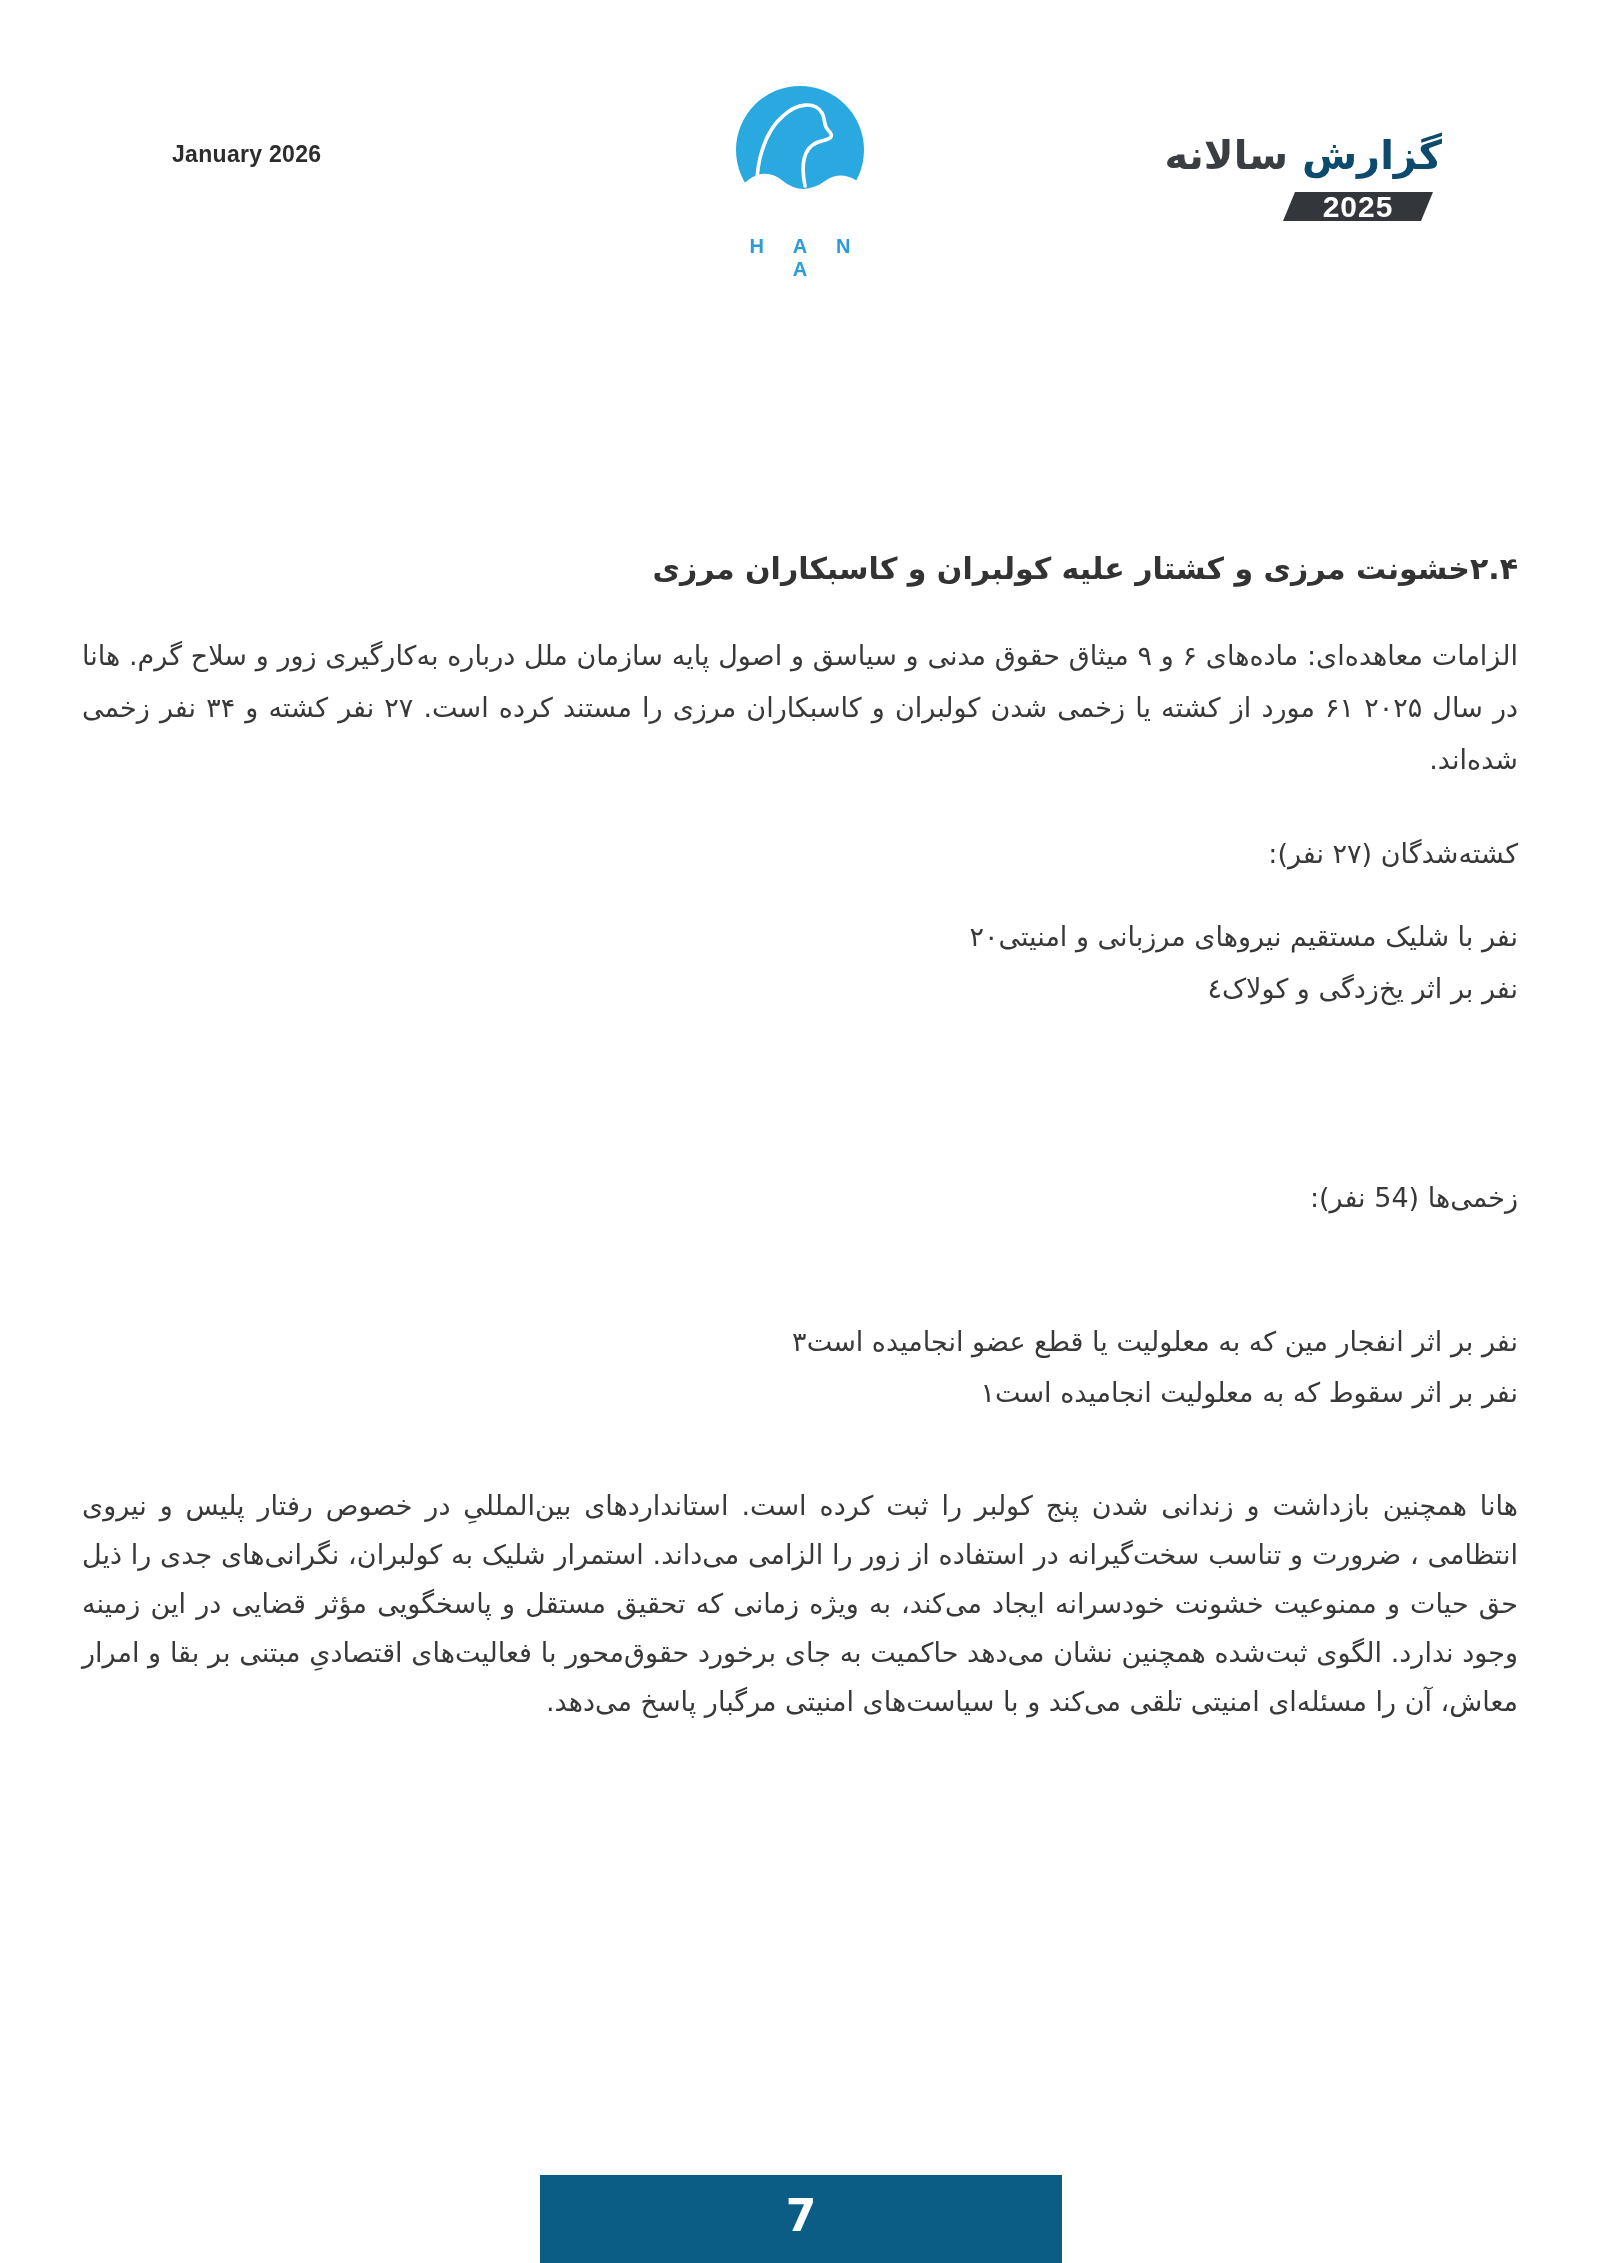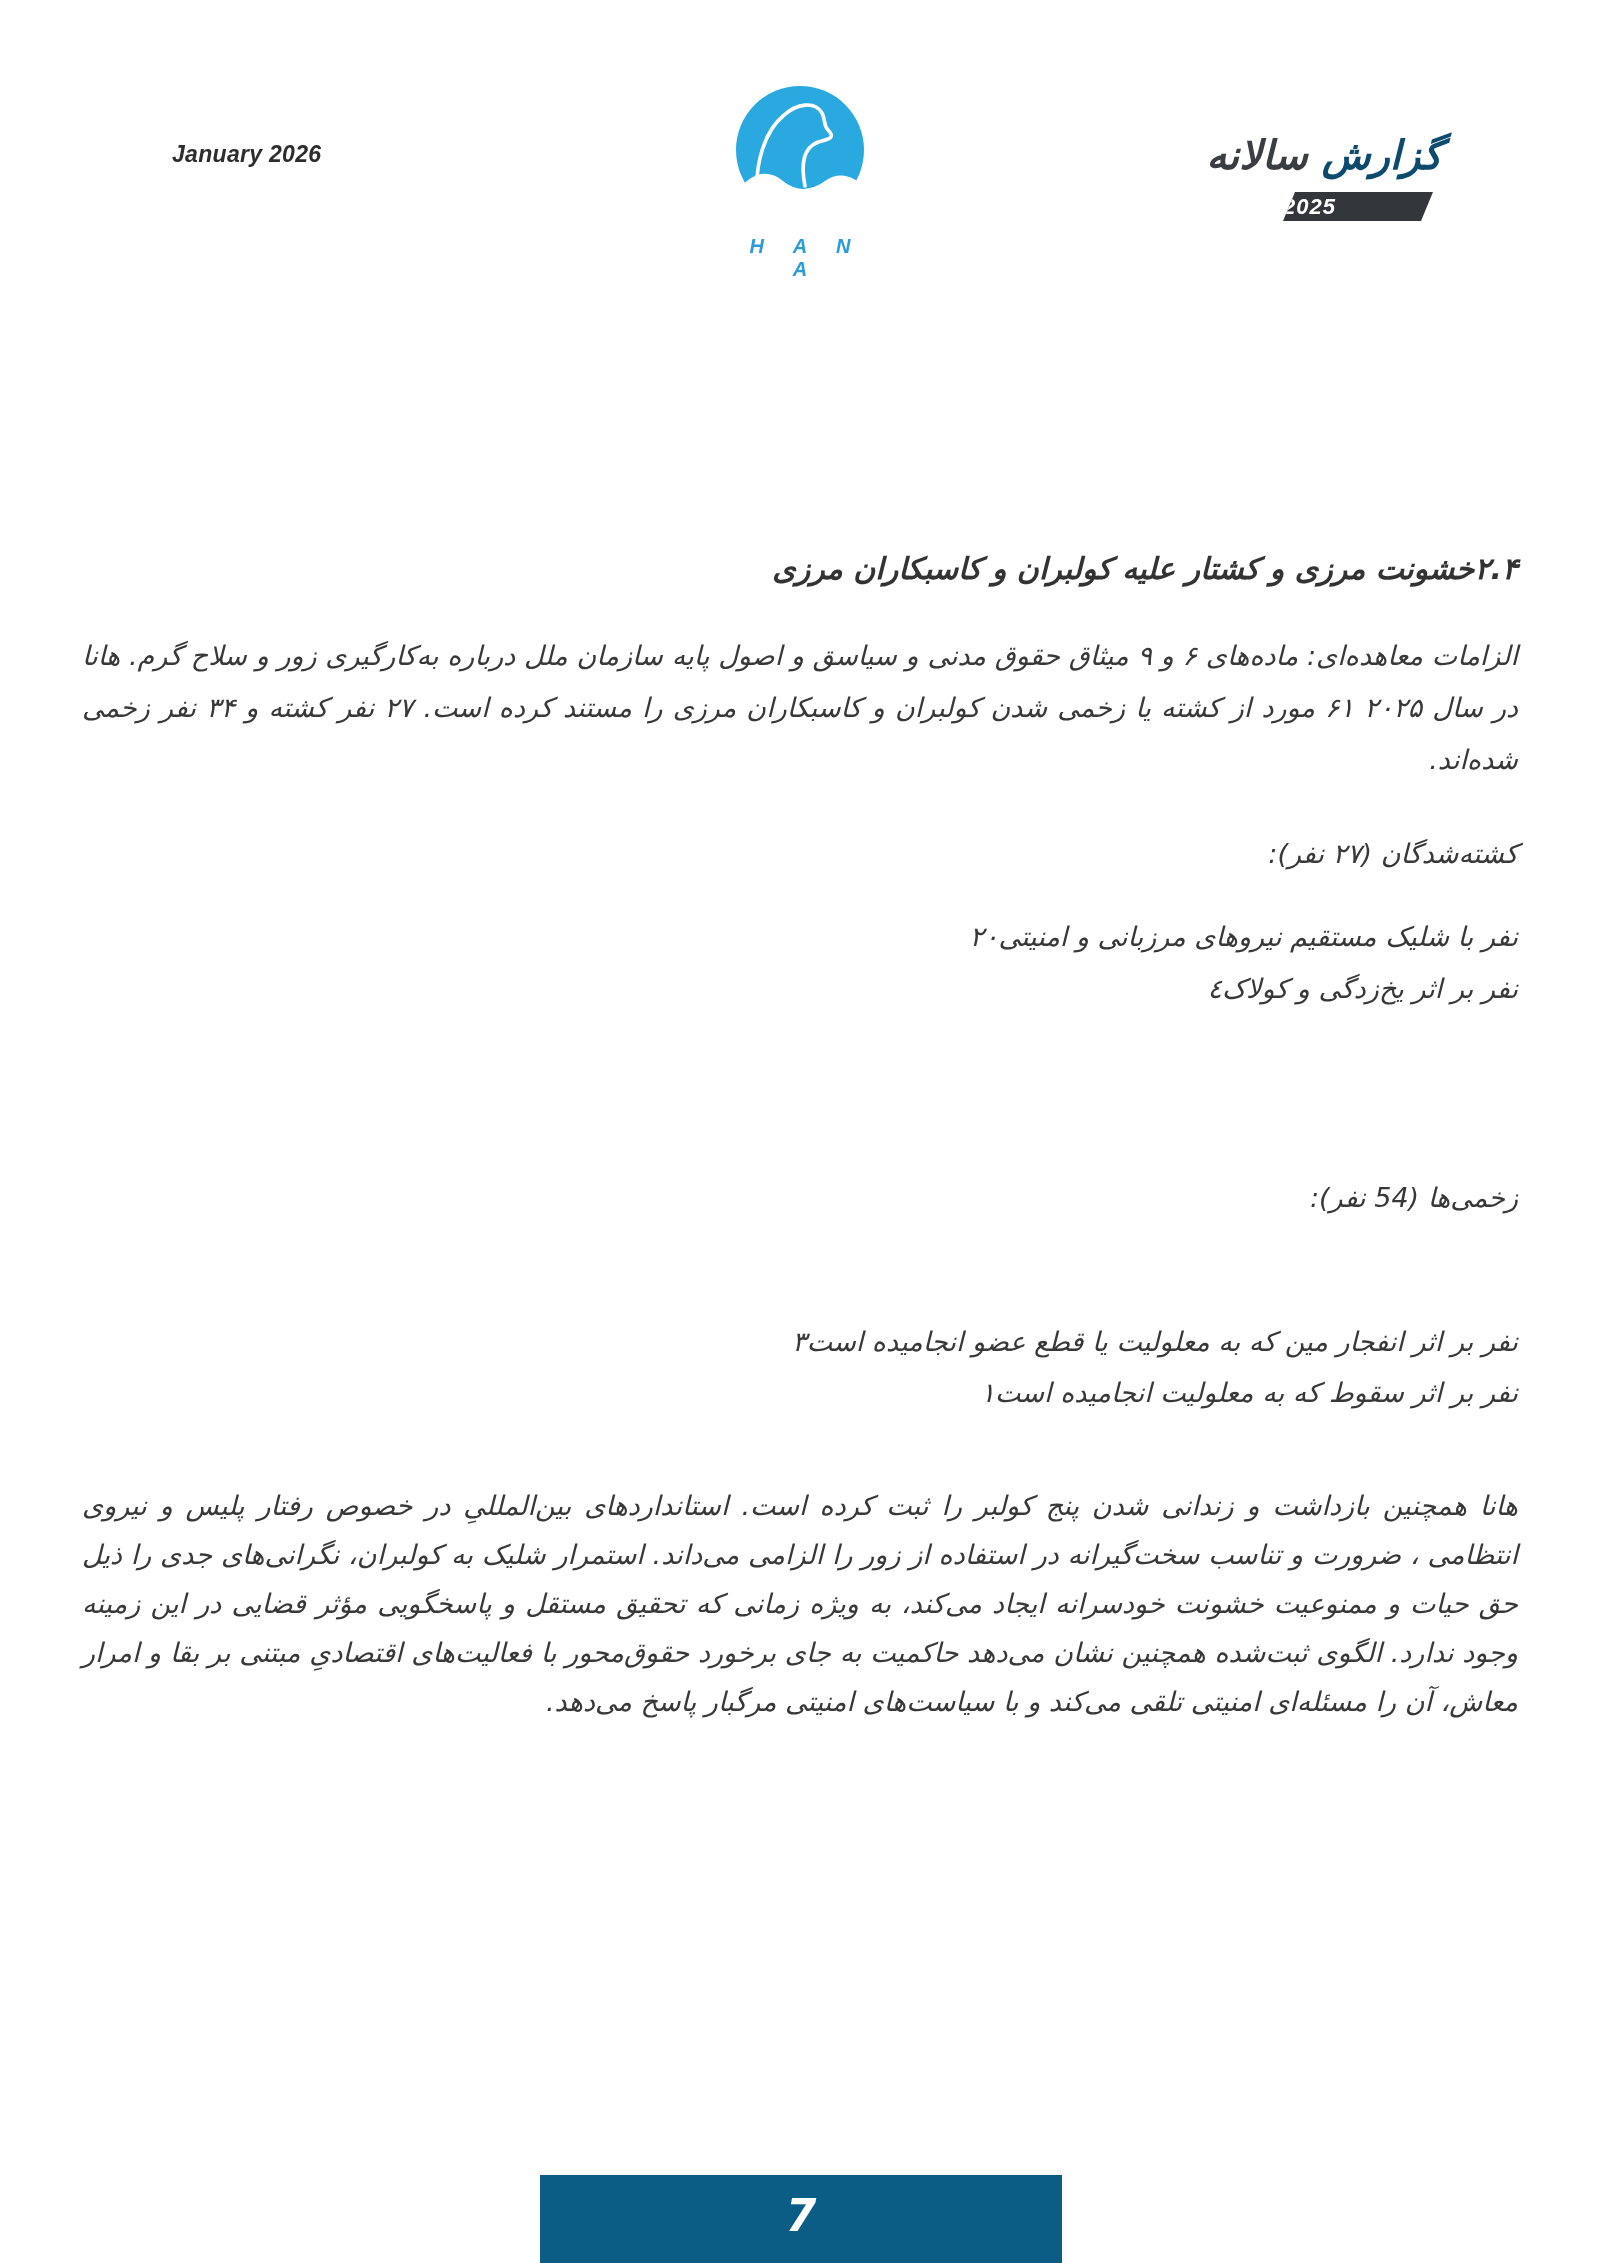--- a/index.html
+++ b/index.html
@@ -1,32 +1,32 @@
 <!DOCTYPE html>
 <html lang="fa"><head>
 <meta charset="utf-8">
 <style>
   * { margin:0; padding:0; box-sizing:border-box; }
   html,body { background:#ffffff; }
   body { width:1600px; height:2263px; font-family:"DejaVu Sans",sans-serif; }
-  .page { position:relative; width:1600px; height:2263px; background:#ffffff; overflow:hidden;font-style:italic; }
+  .page { position:relative; width:1600px; height:2263px; background:#ffffff; overflow:hidden; }
 
   
   .date { position:absolute; left:172px; top:141px; font-family:"Liberation Sans",sans-serif;
           font-weight:bold; font-size:23px; color:#2d2d2d; letter-spacing:.3px; }
   .logo { position:absolute; left:733px; top:86px; width:134px; text-align:center; }
   .logo-letters { display:block; margin-top:1px; color:#2b9cd8; font-family:"Liberation Sans",sans-serif;
           font-weight:bold; font-size:20px; letter-spacing:12px; padding-left:12px; }
   .report-title { position:absolute; right:158px; top:132px; direction:rtl; unicode-bidi:isolate;
           font-size:40px; font-weight:bold; color:#3a3e42; white-space:nowrap; }
   .report-title .blue { color:#0c4a6e; }
   .year-badge { position:absolute; left:1283px; top:192px; width:150px; height:29px;
           background:#33373c; clip-path:polygon(8% 0,100% 0,92% 100%,0 100%);
-          color:#ffffff; text-align:left; font-family:"Liberation Sans",sans-serif;
-          font-weight:bold; font-size:22px; line-height:29px; letter-spacing:1px; }
+          color:#ffffff; text-align:center; font-family:"Liberation Sans",sans-serif;
+          font-weight:bold; font-size:30px; line-height:29px; letter-spacing:1px; }
 
   
   .tblock { position:absolute; left:82px; width:1436px; direction:rtl; color:#383838; }
   .h2 { font-size:30px; font-weight:bold; color:#333333; text-align:right; }
   .para { font-size:27px; line-height:52px; text-align:justify; }
   .line { font-size:27px; text-align:right; }
   .p2 { line-height:49px; }
 
   
   .footer-bar { position:absolute; left:540px; top:2175px; width:522px; height:88px;

